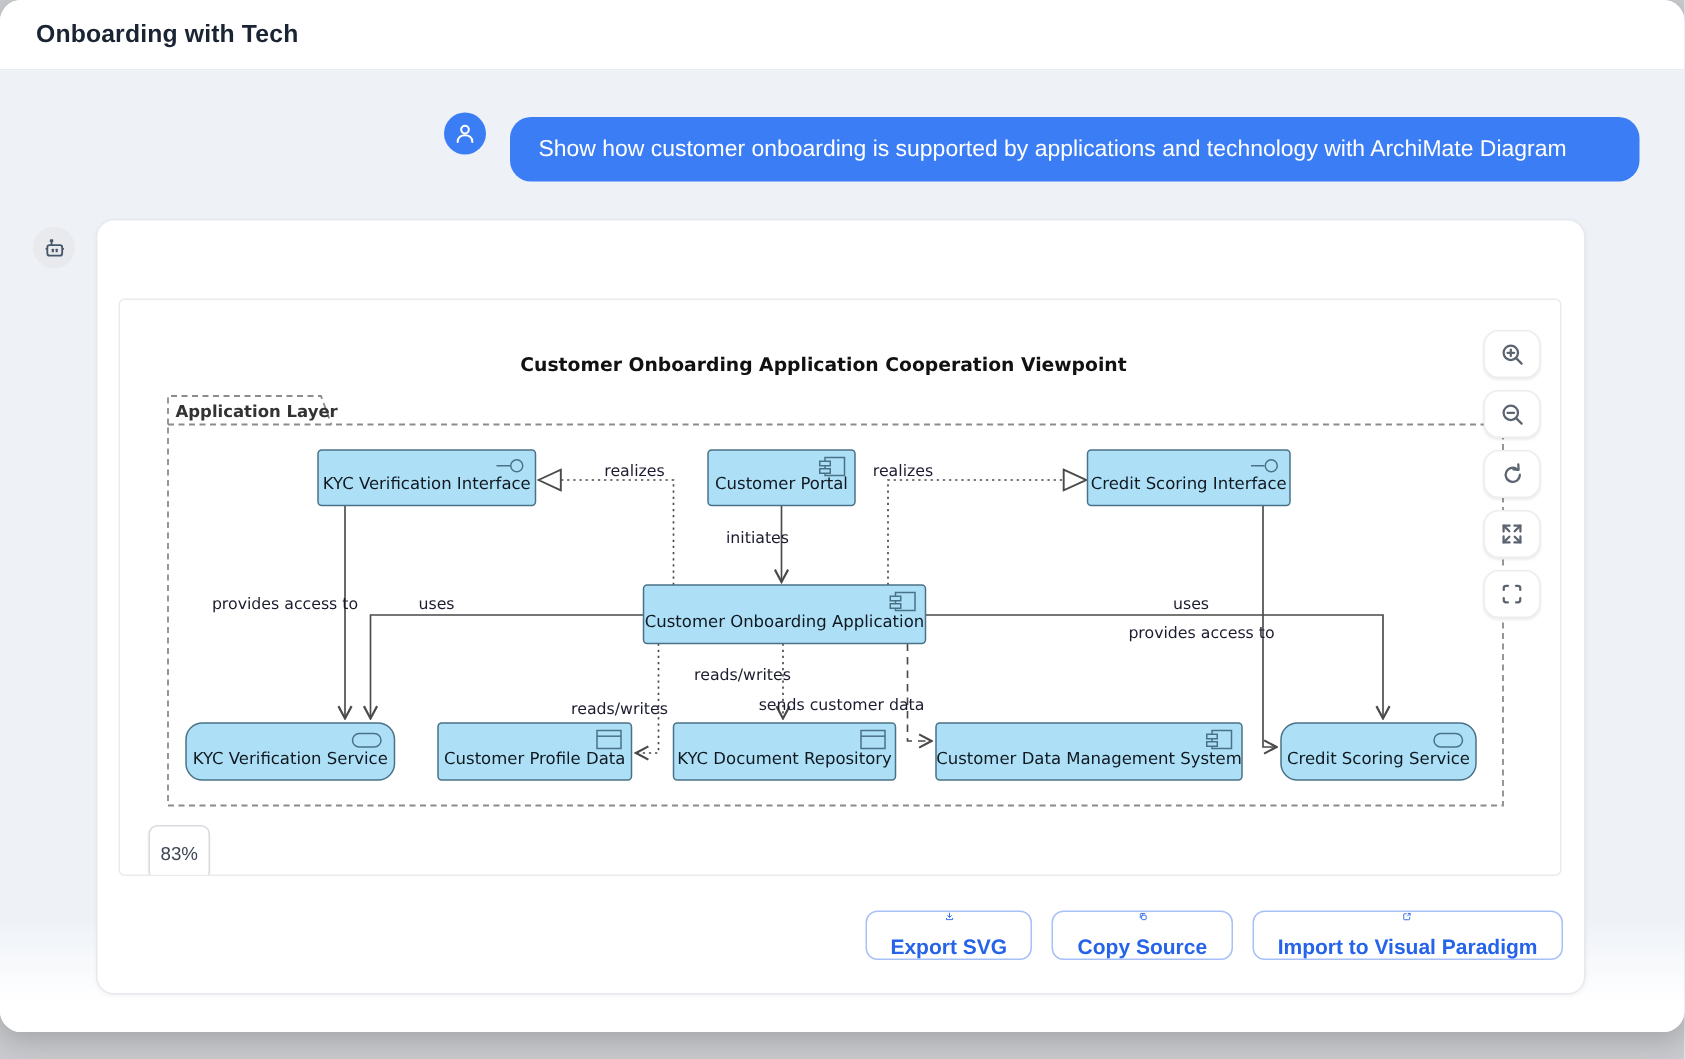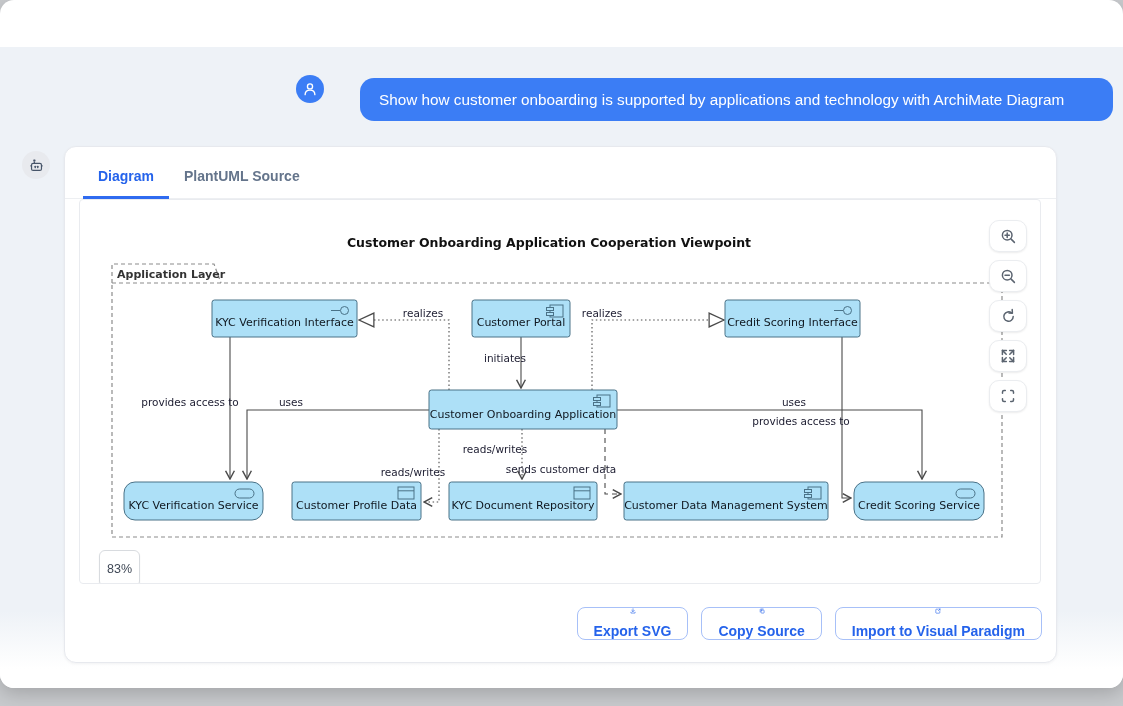--- a/index.html
+++ b/index.html
@@ -14,21 +14,21 @@
             border-bottom:1px solid #e8eaed; display:flex; align-items:center; padding-left:24px; }
   .header-title { font-size:16.5px; font-weight:700; color:#1a2433; letter-spacing:.1px; }
 
   .main { position:absolute; left:0; top:47px; width:100%; height:641px;
           background:linear-gradient(180deg,#eef2f7 0%, #eef2f7 88%, #ffffff 97%); }
 
   .user-avatar { position:absolute; left:296px; top:28px; width:28px; height:28px;
                  border-radius:50%; background:#3b7df5; display:flex; align-items:center; justify-content:center; }
   .bubble { position:absolute; left:340px; top:31px; width:753px; height:43px;
             background:#3b7df5; border-radius:14px; color:#fff; font-size:15.3px;
-            display:flex; align-items:center; padding:0 19px; white-space:nowrap;margin-left:20px; }
+            display:flex; align-items:center; padding:0 19px; white-space:nowrap; }
 
   .bot-avatar { position:absolute; left:22px; top:104px; width:28px; height:28px;
                 border-radius:50%; background:#e8eaee; display:flex; align-items:center; justify-content:center; }
 
   .card { position:absolute; left:64px; top:99px; width:993px; height:517px; background:#fff;
           border:1px solid #e7e9ee; border-radius:12px; box-shadow:0 1px 3px rgba(16,24,40,.05); }
 
   .tabs { position:absolute; left:0; top:0; width:100%; height:52px; display:flex;
           align-items:flex-end; padding-left:18px; border-bottom:1px solid #edeff2; }
   .tab { padding:0 15px 12px; font-size:14px; font-weight:700; color:#64748b; cursor:pointer;
@@ -55,20 +55,23 @@
                 font-size:14px; font-weight:700; cursor:pointer;flex-direction:column; }
   .action-btn svg { stroke:#2563eb; fill:none; stroke-width:1.6; stroke-linecap:round; stroke-linejoin:round; }
 
   .diagram-font text { font-family:"DejaVu Sans", sans-serif; }
 </style>
 </head>
 <body>
 
 <div class="window">
 
+  <div class="header">
+    <div class="header-title">Onboarding with Tech</div>
+  </div>
 
   <div class="main">
 
     <div class="user-avatar">
       <svg width="18" height="18" viewBox="0 0 24 24">
         <circle cx="12" cy="8.5" r="3.4" fill="none" stroke="#fff" stroke-width="1.8"></circle>
         <path d="M5.5,19.5 c0-4 3-6 6.5-6 s6.5,2 6.5,6" fill="none" stroke="#fff" stroke-width="1.8" stroke-linecap="round"></path>
       </svg>
     </div>
 
@@ -81,24 +84,20 @@
         <rect x="12.8" y="12.4" width="2" height="3.4" rx="0.6" fill="#475569"></rect>
         <line x1="9" y1="9" x2="9" y2="6.2" stroke="#475569" stroke-width="1.7"></line>
         <rect x="7.4" y="3.6" width="3.2" height="2.6" rx="0.6" fill="#475569"></rect>
         <line x1="3.4" y1="12.5" x2="5" y2="12.5" stroke="#475569" stroke-width="1.6"></line>
         <line x1="19" y1="12.5" x2="20.6" y2="12.5" stroke="#475569" stroke-width="1.6"></line>
       </svg>
     </div>
 
     <div class="card">
 
-      <div class="tabs">
-        <div class="tab active">Diagram</div>
-        <div class="tab">PlantUML Source</div>
-      </div>
 
       <div class="viewport diagram-font">
         <svg id="archimate-svg" width="910" height="330" viewBox="0 0 910 330">
           <defs>
             <marker id="m-arrow" viewBox="0 0 10 10" refX="9" refY="5" markerWidth="11" markerHeight="11" markerUnits="userSpaceOnUse" orient="auto">
               <path d="M1.5,1 L9,5 L1.5,9" fill="none" stroke="#4a4a4a" stroke-width="1.3"></path>
             </marker>
             <marker id="m-tri" viewBox="0 0 16 16" refX="15" refY="8" markerWidth="17" markerHeight="17" markerUnits="userSpaceOnUse" orient="auto">
               <path d="M1,1.5 L15,8 L1,14.5 Z" fill="#ffffff" stroke="#4a4a4a" stroke-width="1.2"></path>
             </marker>

